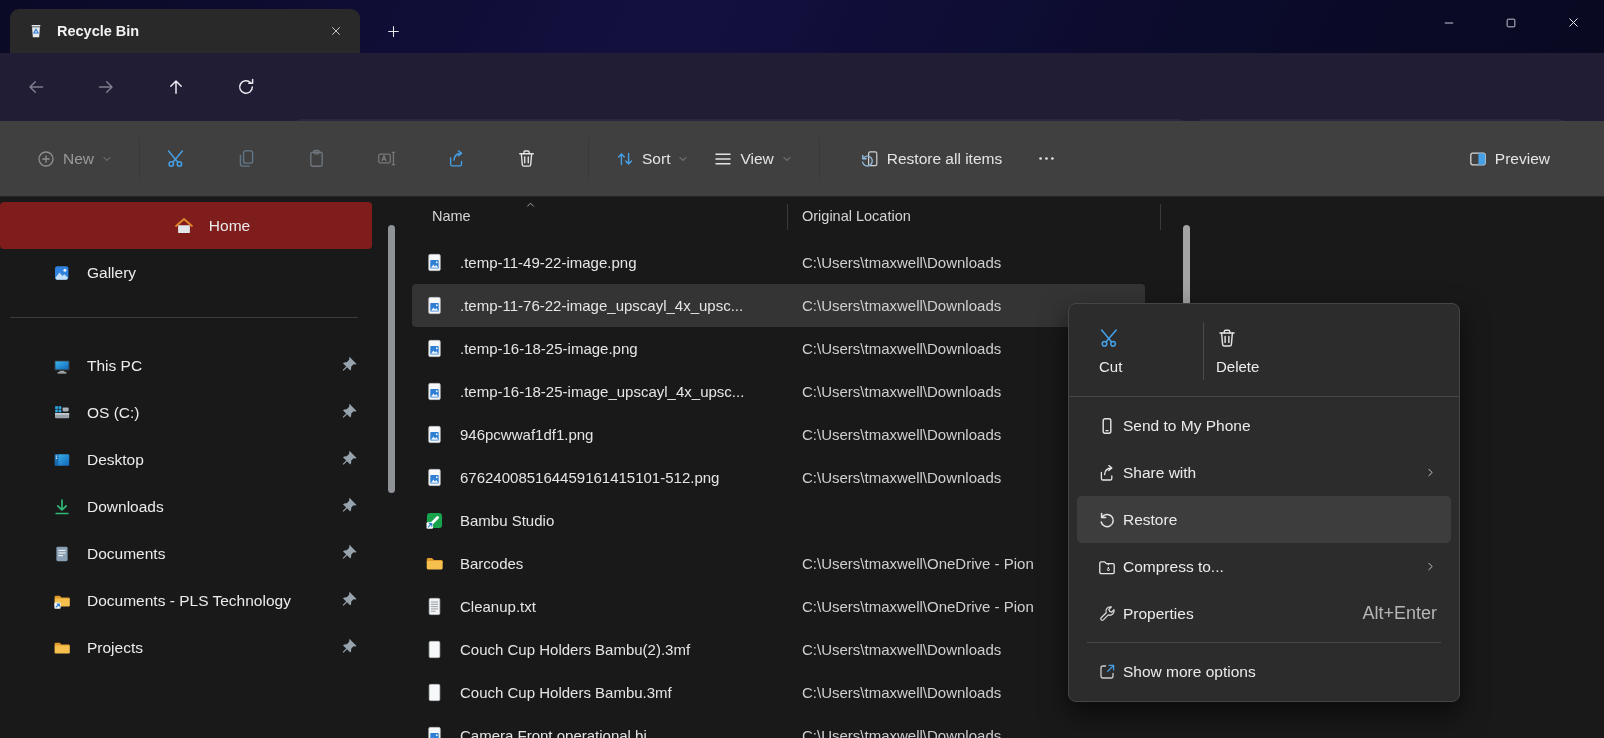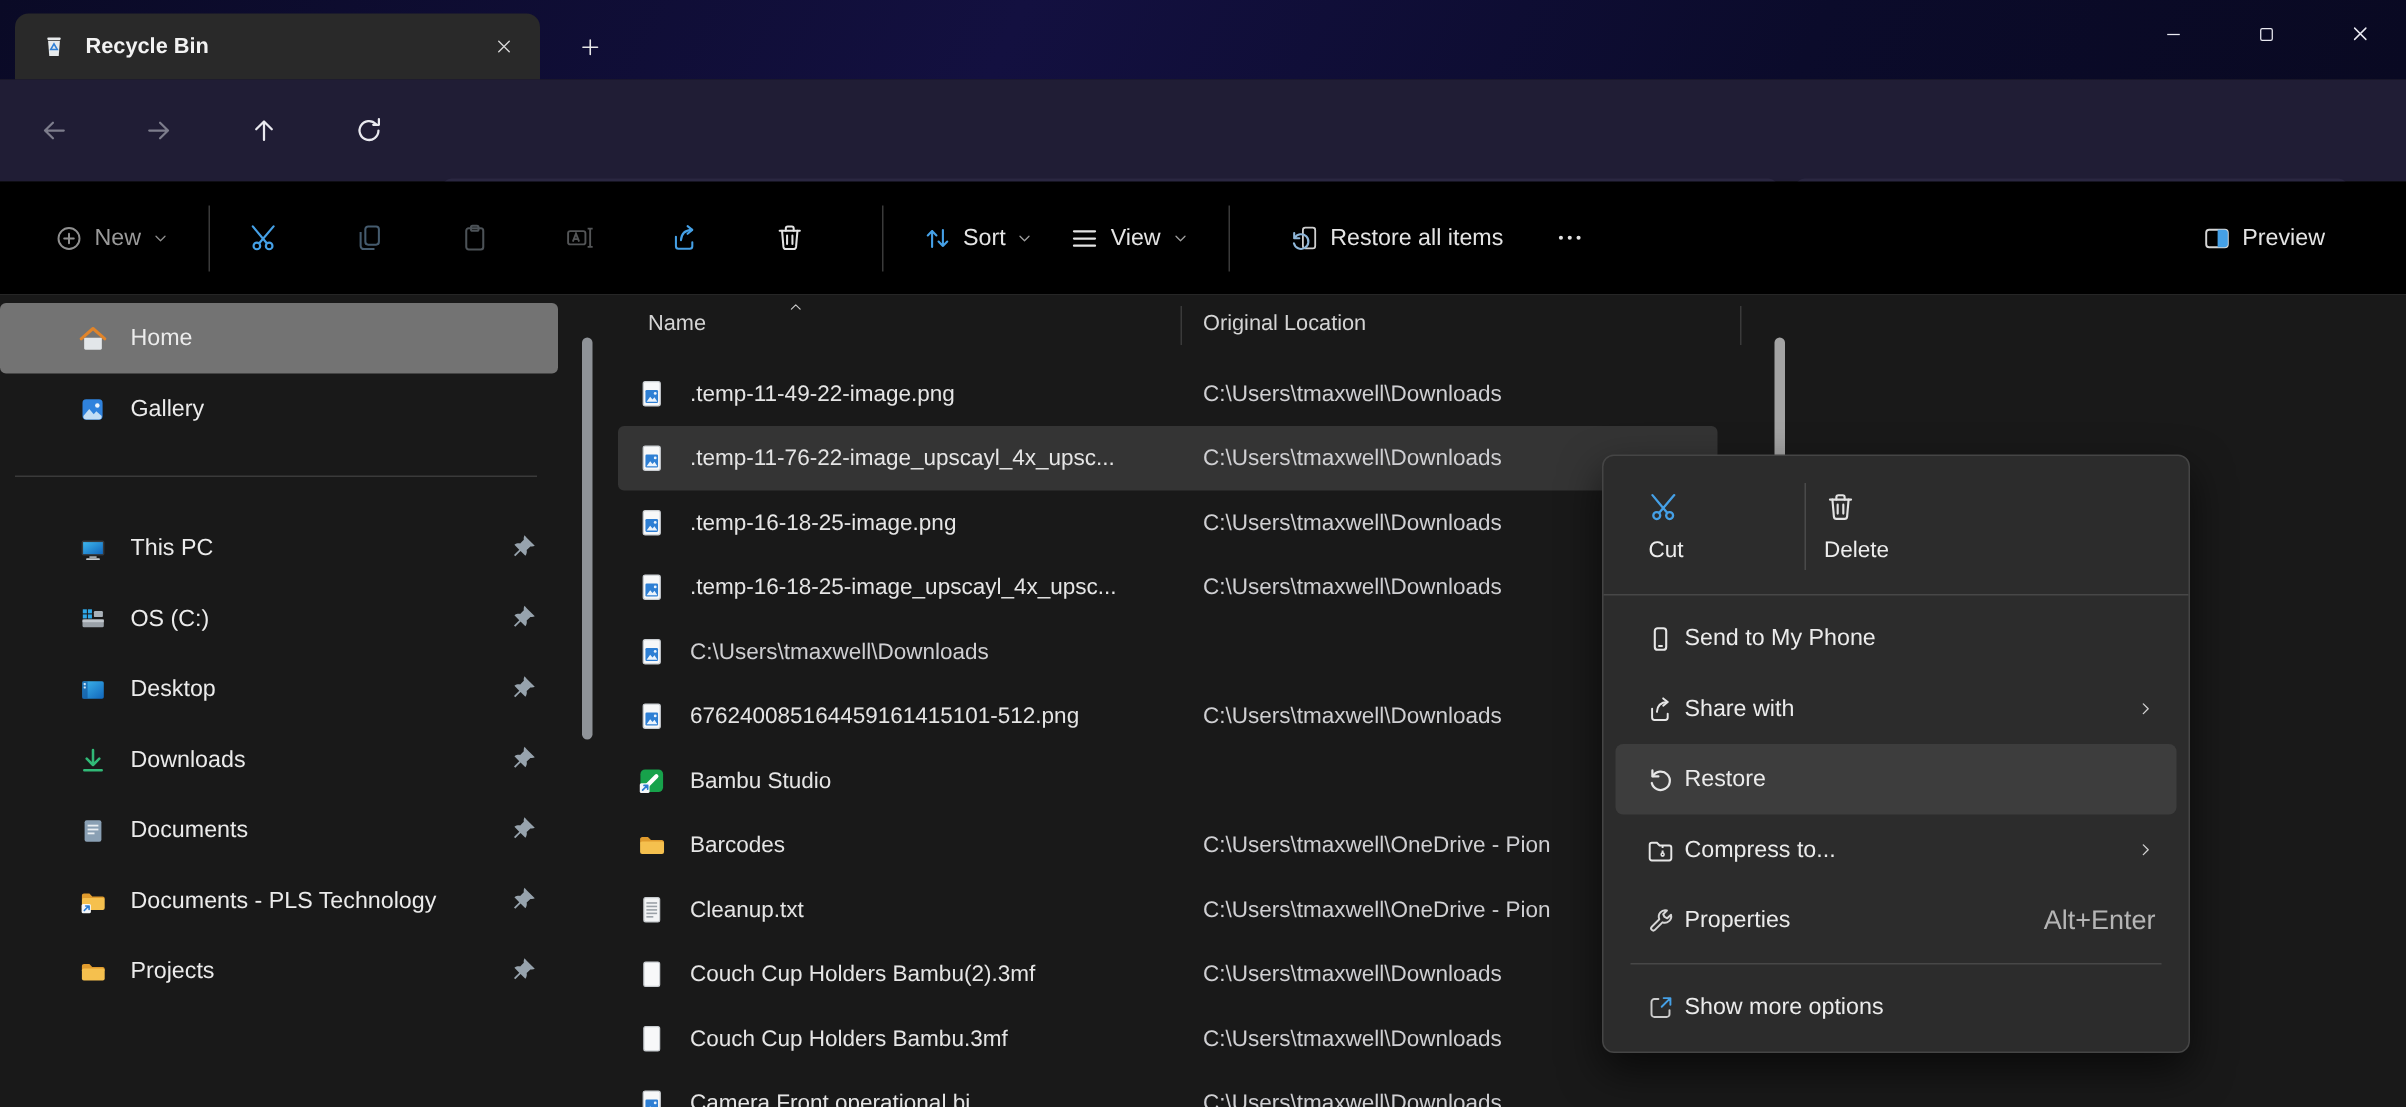--- a/index.html
+++ b/index.html
@@ -31,40 +31,40 @@
   .crumb-chev { color:#b9b9c6; margin:0 6px; }
   .crumb-dev { color:#dcdce4; margin-left:8px; }
   .searchbox { position:absolute; left:1197px; top:66px; width:368px; height:43px; background:#2a2741;
     border-radius:6px; display:flex; align-items:center; padding:0 14px 0 18px; }
   .search-input { flex:1; background:transparent; border:none; outline:none; color:#e8e8ee;
     font-size:15.5px; font-family:inherit; }
   .search-input::placeholder { color:#b7b7c4; }
   .search-ic { color:#d2d2dc; }
 
   
-  .toolbar { position:absolute; top:121px; left:0; width:1604px; height:76px; background:#000000;
+  .toolbar { position:absolute; top:121px; left:0; width:1604px; height:76px; background:#404040;
     border-bottom:1px solid #262626; display:flex; align-items:center; padding:0 24px; }
   .tb-group { display:flex; align-items:center; gap:7px; padding:8px 12px; border-radius:5px; }
   .tb-label { font-size:15.5px; color:#e4e4e4; white-space:nowrap; }
   .tb-label.dim { color:#9a9a9a; }
   .tb-chev { color:#9f9f9f; }
   .tb-divider { width:1px; height:44px; background:#3a3a3a; margin:0 14px; flex:none; }
   .tb-iconbtn { width:44px; height:44px; display:flex; align-items:center; justify-content:center;
     border-radius:5px; margin-right:26px; }
   .tb-iconbtn .ic { width:21px; height:21px; }
   .c-blue { color:#45a0e6; } .c-white { color:#e3e3e3; }
   .dim45 { opacity:.45; } .dim55 { opacity:.55; }
   .spacer { flex:1; }
 
   
   .main { position:absolute; top:198px; left:0; width:1604px; bottom:0; background:#191919; }
 
   .sidebar { position:absolute; left:0; top:4px; width:372px; }
   .sb-item { height:47px; display:flex; align-items:center; padding-left:52px; gap:15px; border-radius:4px; }
-  .sb-item.selected { background:#737373; }
+  .sb-item.selected { background:#7f1d1d;justify-content:center; }
   .sb-label { font-size:15.5px; color:#ebebeb; white-space:nowrap; }
   .sb-item .pin { width:19px; height:19px; margin-left:auto; margin-right:13px; flex:none; }
   .sb-divider { height:1px; background:#3a3a3a; margin:21px 14px 24px 10px; }
   .sb-scroll { position:absolute; left:388px; top:27px; width:7px; height:268px; background:#8f9398; border-radius:4px; }
 
   .filelist { position:absolute; left:412px; top:0; width:751px; bottom:0; }
   .fl-header { position:relative; height:36px; display:flex; align-items:center; }
   .fl-h-name { position:absolute; left:20px; font-size:14.5px; color:#d4d4d4; }
   .fl-h-caret { position:absolute; left:112px; top:0px; color:#c9c9c9; }
   .fl-h-loc { position:absolute; left:390px; font-size:14.5px; color:#d4d4d4; }
@@ -612,20 +612,21 @@
     <svg class="ic">
             <use href="#i-png"></use>
           </svg>
     <span class="fr-name">.temp-16-18-25-image_upscayl_4x_upsc...</span>
     <span class="fr-loc">C:\Users\tmaxwell\Downloads</span>
   </div>
         <div class="file-row">
     <svg class="ic">
             <use href="#i-png"></use>
           </svg>
+    <span class="fr-name">946pcwwaf1df1.png</span>
     <span class="fr-loc">C:\Users\tmaxwell\Downloads</span>
   </div>
         <div class="file-row">
     <svg class="ic">
             <use href="#i-png"></use>
           </svg>
     <span class="fr-name">676240085164459161415101-512.png</span>
     <span class="fr-loc">C:\Users\tmaxwell\Downloads</span>
   </div>
         <div class="file-row">

